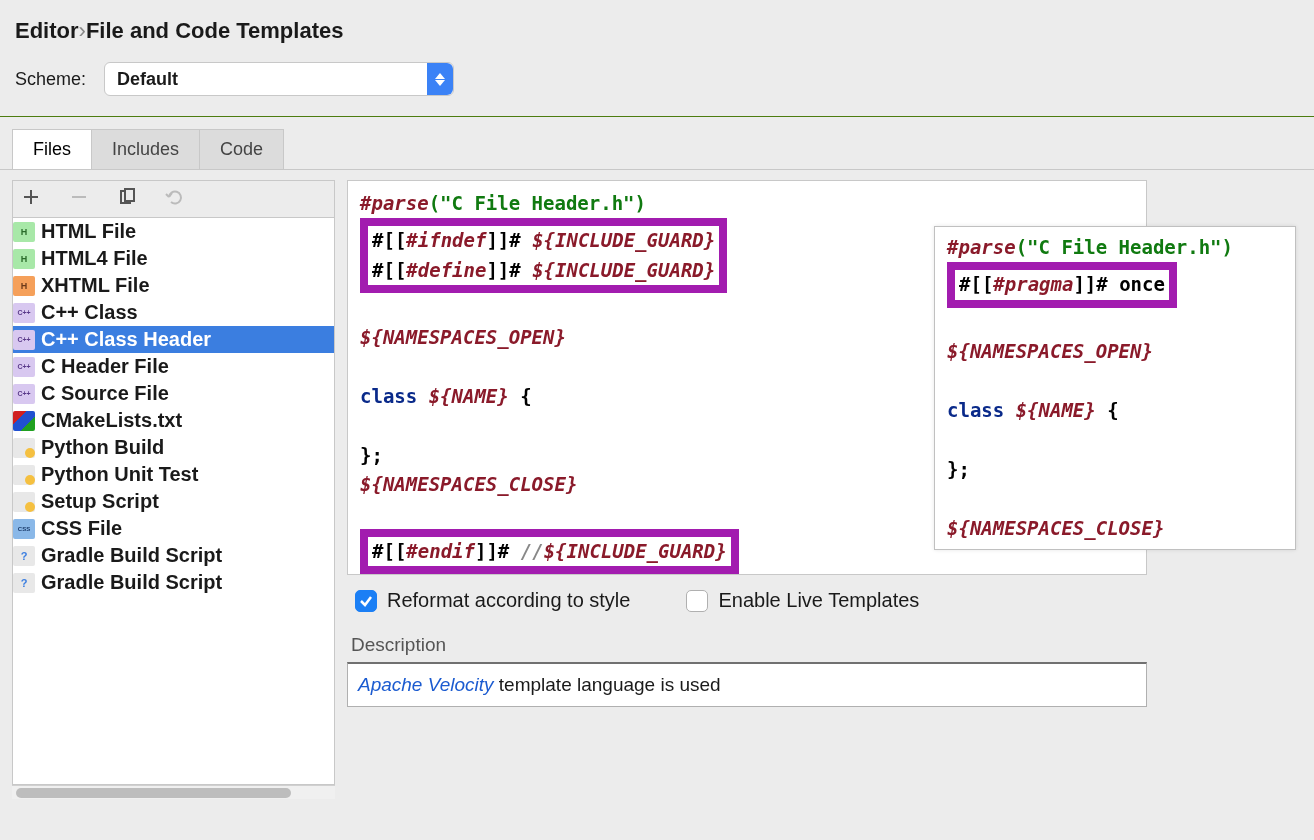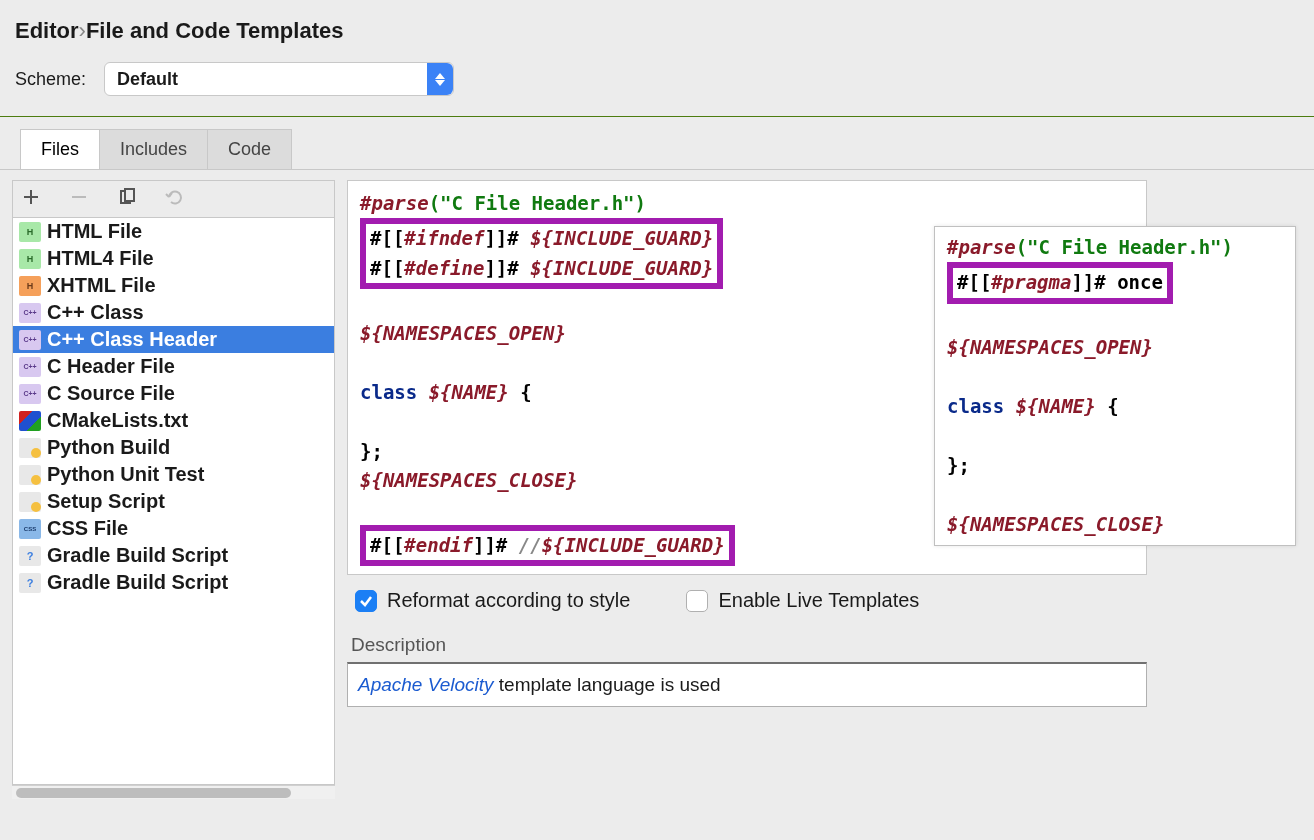--- a/index.html
+++ b/index.html
@@ -71,21 +71,20 @@
   border: 1px solid #c8c8c8;
   border-bottom: none;
   font-size: 18px;
   color: #444;
   cursor: pointer;
 }
 .tab + .tab { border-left: none; }
 .tab.active {
   background: #fff;
   color: #000;
-  margin-left: 8px;
 }
 .content-area {
   padding: 0;
   border-top: 1px solid #c8c8c8;
   background: #ececec;
   display: flex;
   gap: 12px;
   height: 640px;
 }
 .sidebar {
@@ -117,21 +116,21 @@
   border-top: none;
   background: #fff;
   flex: 1;
   overflow-y: auto;
   overflow-x: hidden;
   position: relative;
 }
 .file-item {
   display: flex;
   align-items: center;
-  padding: 2px 6px;
+  padding: 2px 0;
   gap: 6px;
   font-size: 20px;
   font-weight: 700;
   cursor: pointer;
   white-space: nowrap;
 }
 .file-item.selected {
   background: #3b7ee0;
   color: #fff;
 }
@@ -223,21 +222,21 @@
   line-height: 1.55;
   width: 362px;
 }
 .tok-kw { color: #0a2a8a; }
 .tok-dir { color: #8a1a2a; font-style: italic; }
 .tok-var { color: #8a1a2a; font-style: italic; }
 .tok-str { color: #107a10; }
 .tok-cmt { color: #888; font-style: italic; }
 .tok-plain { color: #000; }
 .redbox {
-  border: 6px solid #a21caf;
+  border: 8px solid #a21caf;
   padding: 0 4px;
   display: inline-block;
 }
 .arrow-ann {
   position: absolute;
   top: 190px;
   left: 815px;
   width: 110px;
   height: 20px;
   display: flex;

